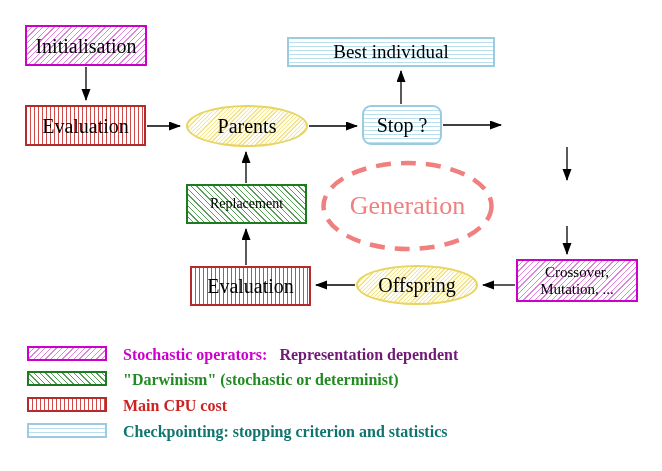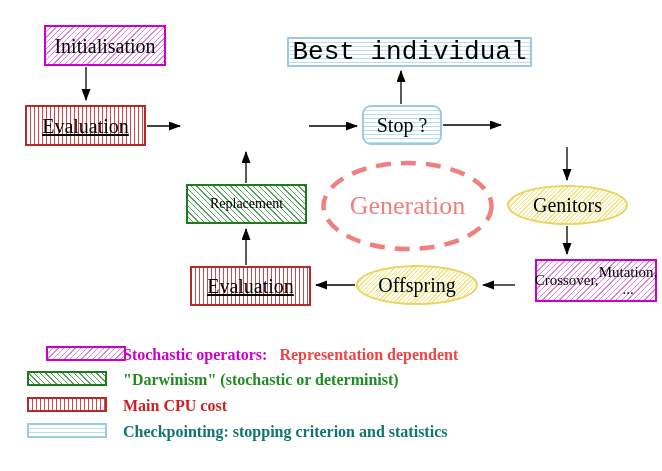--- a/index.html
+++ b/index.html
@@ -17,72 +17,70 @@
     box-sizing:border-box;
     color:#000;
     font-size:20px;
     text-align:center;
     line-height:1.1;
   }
   
   .h-magenta{
     border:2px solid #cc00cc;
     background:repeating-linear-gradient(135deg,#fff 0 3px,#dd82dd 3px 4px);
-    margin-left:19px;
   }
   .h-red{
     border:2px solid #b52a2a;
     background:repeating-linear-gradient(90deg,#fff 0 3px,#d14a4a 3px 4px);
-    text-decoration:underline;
   }
   .h-green{
     border:2px solid #1e7a1e;
     background:repeating-linear-gradient(45deg,#fff 0 3px,#57a057 3px 4px);
   }
   .h-cyan{
     border:2px solid #9ccbe0;
     background:repeating-linear-gradient(180deg,#fff 0 3px,#bcdfee 3px 4px);
   }
   .h-yellow{
     border:2px solid #e8d45f;
     background:repeating-linear-gradient(135deg,#fffdf0 0 2px,#f2e48e 2px 3px);
   }
   .ellipse{border-radius:50%;}
   
   .n-initialisation{left:25px;top:25px;width:122px;height:41px;}
   .n-evaluation-top{left:25px;top:105px;width:121px;height:41px;}
   .n-parents{left:186px;top:105px;width:122px;height:42px;}
-  .n-best-individual{left:287px;top:37px;width:245px;height:30px;font-size:26px;font-family:Liberation Mono, monospace;}
+  .n-best-individual{left:287px;top:37px;width:208px;height:30px;font-size:19px;}
   .n-stop{left:362px;top:105px;width:80px;height:40px;border-radius:9px;}
   .n-selection{left:506px;top:104px;width:121px;height:42px;}
   .n-genitors{left:507px;top:185px;width:121px;height:40px;}
   .n-replacement{left:186px;top:184px;width:121px;height:40px;font-size:14px;}
   .n-evaluation-bottom{left:190px;top:266px;width:121px;height:40px;}
   .n-offspring{left:356px;top:265px;width:122px;height:40px;}
-  .n-crossover{left:516px;top:259px;width:122px;height:43px;font-size:15px;flex-direction:row;}
+  .n-crossover{left:516px;top:259px;width:122px;height:43px;font-size:15px;flex-direction:column;}
   .n-generation{
     left:323px;top:163px;width:169px;height:86px;
     color:#f08080;font-size:26px;
     background:transparent;border:none;
   }
   .legend-swatch{
     position:absolute;left:27px;width:80px;height:15px;box-sizing:border-box;
   }
   .legend-swatch.h-magenta,.legend-swatch.h-green,
   .legend-swatch.h-red,.legend-swatch.h-cyan{border-width:2px;}
   .legend-text{
     position:absolute;left:123px;white-space:nowrap;
     font-weight:bold;font-size:16px;
   }
   .lr1{top:346px;}
   .lr2{top:371px;}
   .lr3{top:397px;}
   .lr4{top:423px;}
   .t-magenta{color:#cc00cc;}
-  .t-yellow{color:#ef4444;margin-left:12px;}
+  .t-yellow{color:#701a75;margin-left:12px;}
   .t-green{color:#228b22;}
   .t-red{color:#cc2222;}
   .t-cyan{color:#0f766e;text-align:center;}
 </style>
 </head>
 <body>
 
 <div class="canvas">
 
   <svg class="overlay" viewBox="0 0 662 471">
@@ -106,33 +104,33 @@
   </svg>
 
   <div class="node h-magenta n-initialisation">
     <span>Initialisation</span>
   </div>
 
   <div class="node h-red n-evaluation-top">
     <span>Evaluation</span>
   </div>
 
+  <div class="node h-yellow ellipse n-parents">
+    <span>Parents</span>
+  </div>
 
   <div class="node h-cyan n-best-individual">
     <span>Best individual</span>
   </div>
 
   <div class="node h-cyan n-stop">
     <span>Stop ?</span>
   </div>
 
 
-  <div class="node h-yellow ellipse n-genitors">
-    <span>Genitors</span>
-  </div>
 
   <div class="node h-green n-replacement">
     <span>Replacement</span>
   </div>
 
   <div class="node h-red n-evaluation-bottom">
     <span>Evaluation</span>
   </div>
 
   <div class="node h-yellow ellipse n-offspring">

